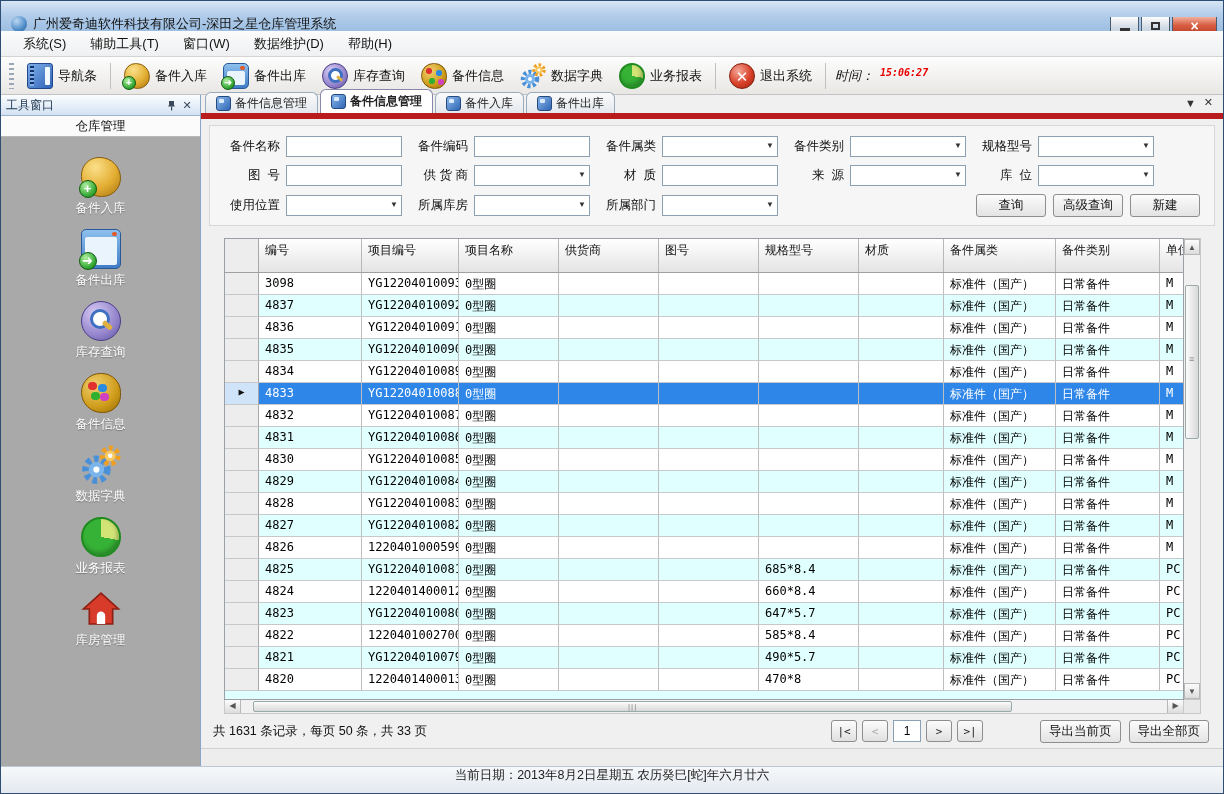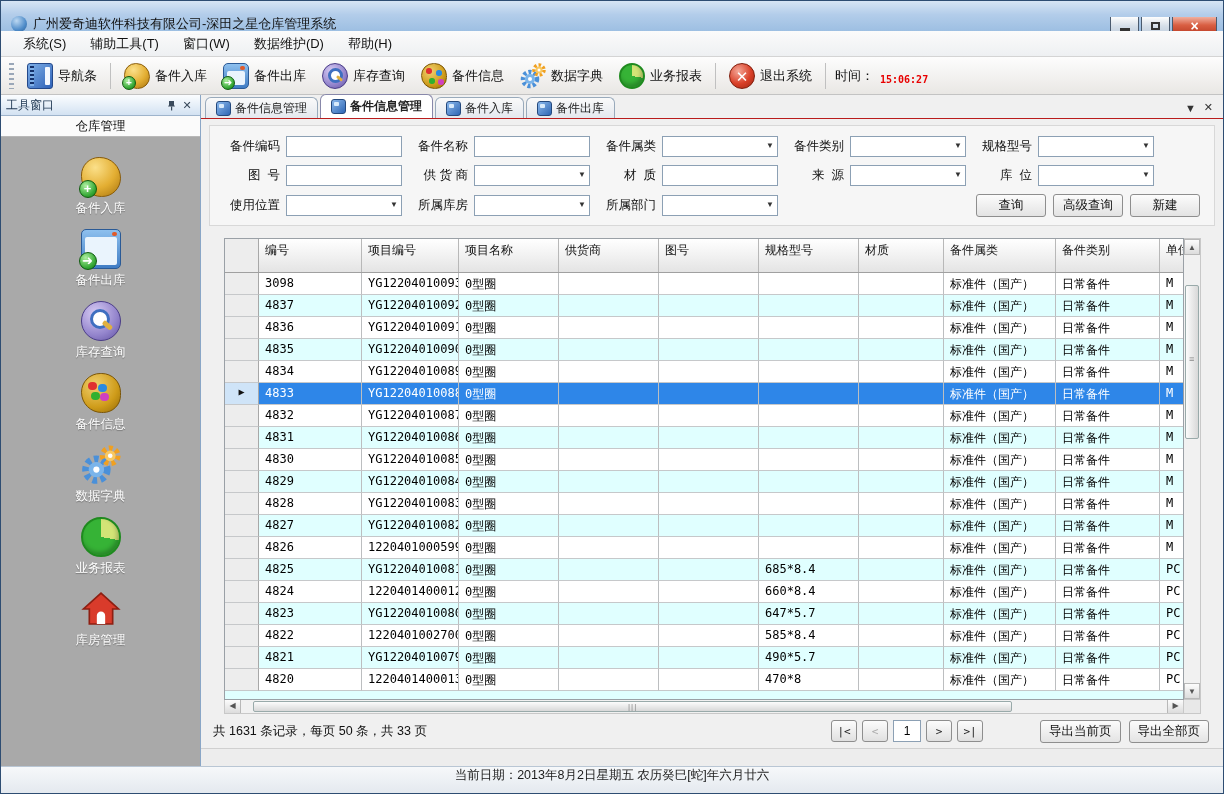--- a/index.html
+++ b/index.html
@@ -30,21 +30,21 @@
   .menu-item{ padding:3px 12px; font-size:13px; color:#111; cursor:pointer; }
 
   
   .toolbar{ height:38px; background:linear-gradient(#fdfdfd,#e9e7e4); border-bottom:1px solid #c3c3c3;
     display:flex; align-items:center; padding:0 6px; }
   .tb-grip{ width:5px; height:26px; margin:0 5px 0 2px;
     background:repeating-linear-gradient(#9aa7b8 0 2px,transparent 2px 5px); }
   .tb-btn{ display:flex; align-items:center; gap:5px; padding:3px 8px; border-radius:3px; cursor:pointer; }
   .tb-label{ font-size:13px; color:#111; white-space:nowrap; }
   .tb-sep{ width:1px; height:26px; background:#c0c0c0; margin:0 5px; }
-  .tb-time{ display:flex; align-items:flex-end; gap:6px; margin-left:4px; }
+  .tb-time{ display:flex; align-items:flex-start; gap:6px; margin-left:4px;font-style:italic; }
   .time-label{ font-size:13px; color:#111; }
   .time-value{ font-size:10px; font-weight:bold; color:#e80000; font-family:"DejaVu Sans Mono",monospace; }
 
   
   .ico{ position:relative; display:inline-block; width:26px; height:26px; flex:none; }
   .ico.big{ width:40px; height:40px; }
   .badge{ position:absolute; left:-3px; bottom:-2px; width:14px; height:14px; border-radius:50%;
     background:radial-gradient(circle at 35% 30%,#aef0a0,#35a835 65%,#1d7a1d); border:1px solid #0f5c0f;
     color:#fff; font-size:10px; line-height:12px; text-align:center; font-weight:bold; }
   .big .badge{ width:18px; height:18px; font-size:13px; line-height:16px; }
@@ -84,21 +84,21 @@
   .side-items{ flex:1; overflow:hidden; padding-top:14px; }
   .side-item{ width:100%; display:flex; flex-direction:column; align-items:center; gap:3px;
     padding:6px 0; cursor:pointer; }
   .side-label{ color:#fff; font-size:12.5px; text-shadow:0 1px 1px rgba(0,0,0,.35); }
 
   
   .main{ flex:1; display:flex; flex-direction:column; background:#f0f0f0; min-width:0; }
 
   
   .tabstrip{ height:24px; display:flex; align-items:flex-end; padding-left:4px; background:#f0f0f0;
-    border-bottom:1px solid #b91c1c; }
+    border-bottom:6px solid #b91c1c; }
   .tab{ display:flex; align-items:center; gap:4px; height:21px; padding:0 10px;
     border:1px solid #9ab; border-bottom:none; border-radius:6px 6px 0 0;
     background:linear-gradient(#fafafa,#e4e8ee); margin-right:2px; font-size:12px; color:#222; cursor:pointer; }
   .tab.active{ height:24px; background:#fff; font-weight:bold; border-color:#88a; }
   .tabstrip-right{ margin-left:auto; display:flex; align-items:center; gap:8px; padding:0 10px 4px 0; }
   .tabstrip-right .tsbtn{ color:#333; font-size:11px; cursor:pointer; }
 
   
   .form{ margin:6px 8px 4px 8px; background:#f6f6f6; border:1px solid #d8d8d8; padding:10px 10px 8px 14px; }
   .form-row{ display:flex; align-items:center; margin-bottom:8px; }
@@ -338,25 +338,25 @@
         </div>
         <div class="tabstrip-right">
           <span class="tsbtn">▼</span>
           <span class="tsbtn">✕</span>
         </div>
       </div>
 
       <div class="form">
         <div class="form-row">
           <div class="fgroup">
+              <span class="flabel">备件名称</span>
+              <input class="finput" value="" style="">
+            </div>
+          <div class="fgroup">
               <span class="flabel">备件编码</span>
-              <input class="finput" value="" style="">
-            </div>
-          <div class="fgroup">
-              <span class="flabel">备件名称</span>
               <input class="finput" value="" style="">
             </div>
           <div class="fgroup">
               <span class="flabel">备件属类</span>
               <div class="fselect"></div>
             </div>
           <div class="fgroup">
               <span class="flabel">备件类别</span>
               <div class="fselect"></div>
             </div>

